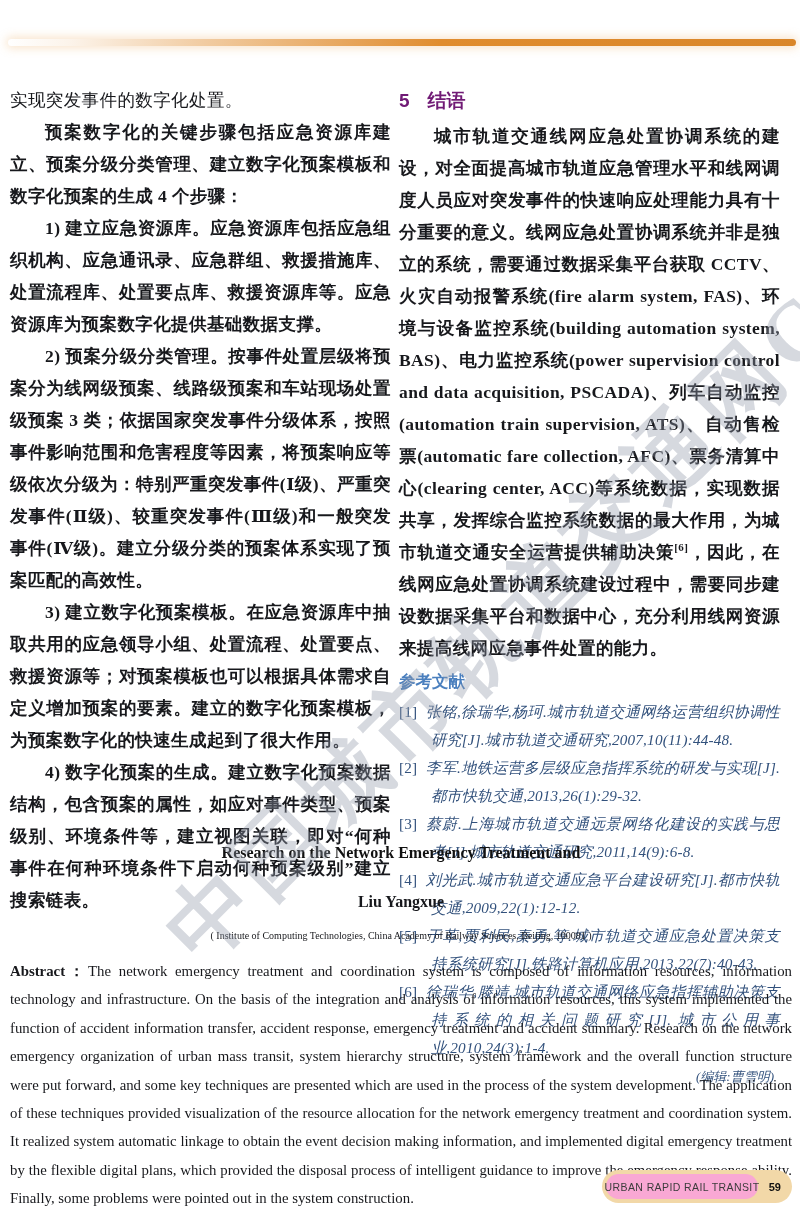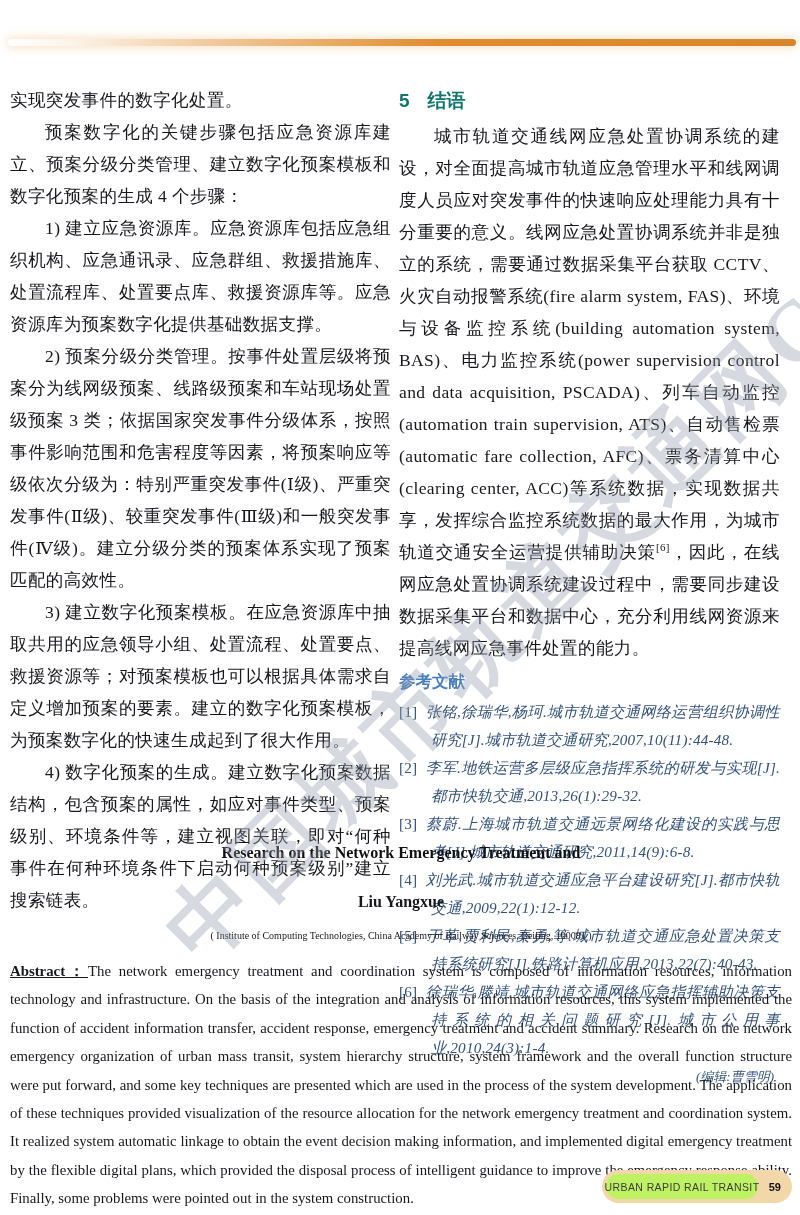--- a/index.html
+++ b/index.html
@@ -27,23 +27,23 @@
     position:absolute;top:84px;left:10px;width:782px;
     display:flex;gap:8px;
   }
   .col{width:381px;}
   .zh{
     font-size:17.5px;line-height:32px;
     text-align:justify;
     letter-spacing:0.4px;
   }
   .zh p{margin:0;}
-  .zh p.indent{text-indent:2em;}
+  .zh p.indent{text-indent:2em;font-weight:bold;}
   .sec-heading{
-    font-size:19px;font-weight:bold;color:#0f766e;
+    font-size:19px;font-weight:bold;color:#701a75;
     line-height:34px;margin:0 0 2px 0;
     font-family:"Liberation Sans","DejaVu Sans",sans-serif;
   }
   .sec-heading .sec-num{margin-right:18px;}
   .refs-heading{
     font-size:16.5px;font-weight:bold;color:#4a7fbe;
     line-height:28px;margin:4px 0 2px 0;
   }
   .refs{
     font-size:15.2px;line-height:28px;
@@ -68,30 +68,30 @@
   .eng-author{
     text-align:center;font-weight:bold;font-size:16px;line-height:26px;margin-top:17px;
   }
   .eng-affil{
     text-align:center;font-size:10px;line-height:24px;margin-top:9px;
   }
   .abstract{
     margin-top:9px;font-size:14.8px;line-height:28.4px;
     text-align:justify;color:#17181c;
   }
-  .abstract b.lbl{font-weight:bold;text-decoration:underline;}
+  .abstract b.lbl{font-weight:bold;}
   
   .footer-pill{
     position:absolute;right:8px;bottom:12px;
     width:190px;height:33px;border-radius:17px;
     background:#f2d8a8;
   }
   .footer-pill .inner{
     position:absolute;left:4px;top:4px;height:25px;width:152px;
-    background:#bef264;border-radius:13px;
+    background:#f9a8d4;border-radius:13px;
     display:flex;align-items:center;justify-content:center;
     font-family:"Liberation Sans","DejaVu Sans",sans-serif;
     font-size:10.5px;color:#3c3c3c;letter-spacing:0.4px;white-space:nowrap;
   }
   .footer-pill .pagenum{
     position:absolute;right:11px;top:0;height:33px;
     display:flex;align-items:center;
     font-family:"Liberation Sans","DejaVu Sans",sans-serif;
     font-weight:bold;font-size:11px;color:#111;
   }

